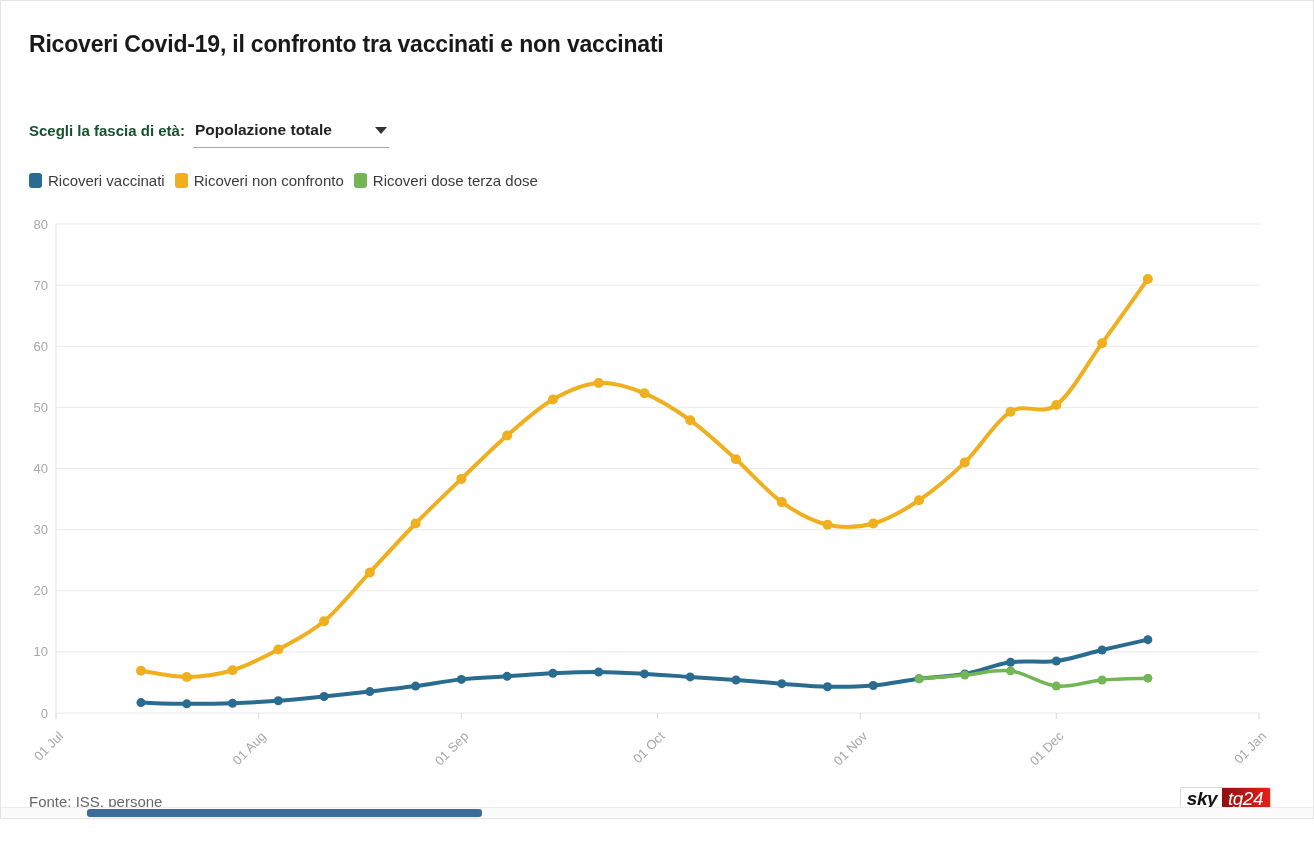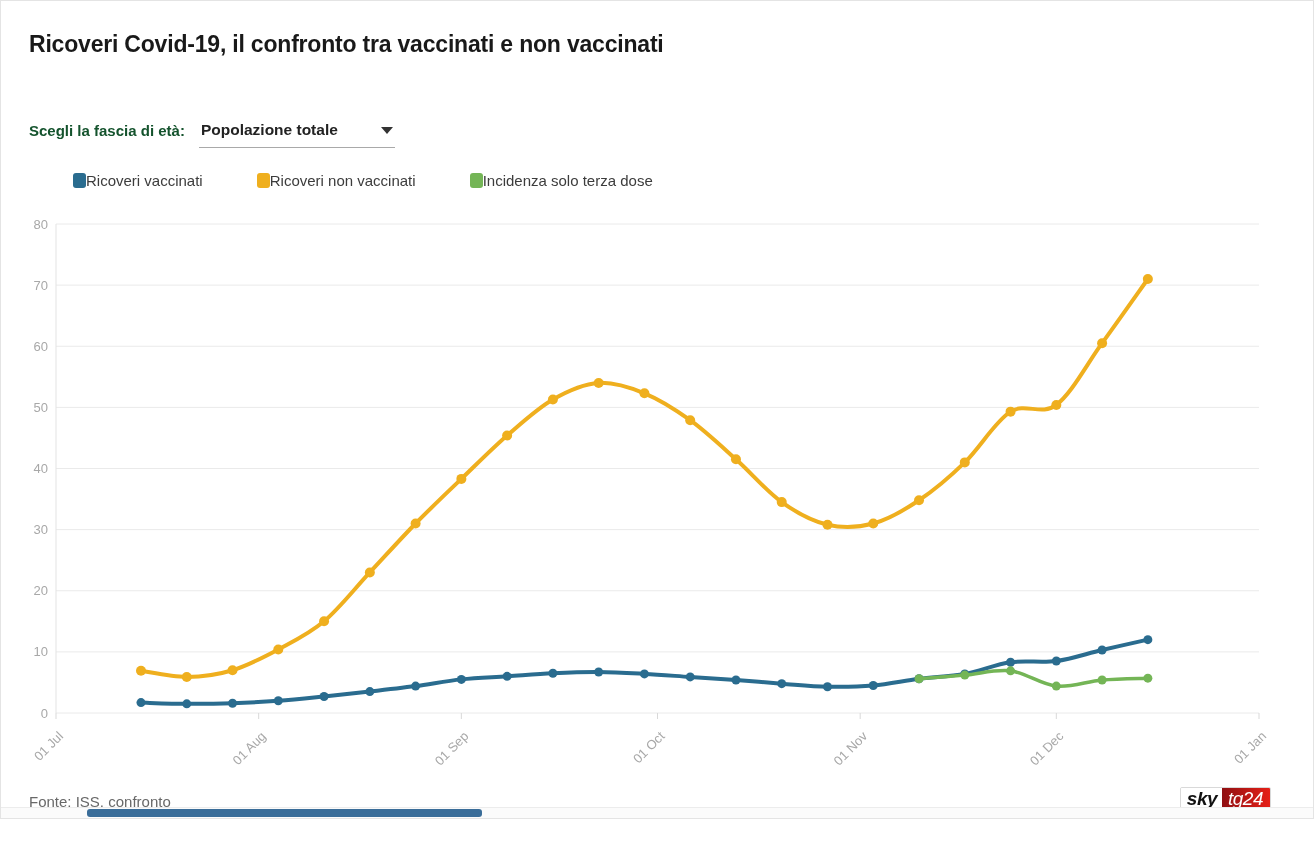--- a/index.html
+++ b/index.html
@@ -14,32 +14,32 @@
   }
   .subtitle{
     position:absolute;left:28px;top:70px;width:860px;
     font-size:18.5px;color:#3d3d3d;
   }
   .control-row{
     position:absolute;left:28px;top:118px;display:flex;align-items:flex-start;
   }
   .control-label{font-size:15px;font-weight:bold;color:#14532d;padding-top:3px;}
   .select{
-    margin-left:14px;width:192px;display:flex;align-items:center;justify-content:space-between;
+    margin-left:8px;width:192px;display:flex;align-items:center;justify-content:space-between;
     border-bottom:1px solid #a9a9a9;padding:2px 2px 8px 2px;cursor:pointer;
   }
   .select-value{font-size:15.5px;font-weight:bold;color:#222;}
   .caret{
     width:0;height:0;border-left:6px solid transparent;border-right:6px solid transparent;
     border-top:7px solid #333;margin-left:10px;
   }
   .legend{
     position:absolute;left:28px;top:171px;display:flex;align-items:center;gap:10px;
   }
-  .legend-item{display:flex;align-items:center;margin-left:44px;}
+  .legend-item{display:flex;align-items:center;gap:6px;}
   .legend-swatch{width:13px;height:15px;border-radius:3px;background:#999;}
   .legend-label{font-size:15px;color:#3c3c3c;}
   .chart{position:absolute;left:0;top:205px;width:1314px;height:572px;}
   .footer{
     position:absolute;left:28px;top:792px;font-size:15px;color:#686868;
   }
   .logo{
     position:absolute;right:42px;top:786px;height:30px;display:flex;align-items:flex-start;
     border:1px solid #d9d9d9;background:#fff;border-radius:2px;overflow:hidden;
   }
@@ -76,25 +76,25 @@
     </div>
   </div>
 
   <div class="legend">
     <div class="legend-item">
       <span class="legend-swatch" style="background: rgb(42, 108, 143);"></span>
       <span class="legend-label">Ricoveri vaccinati</span>
     </div>
     <div class="legend-item">
       <span class="legend-swatch" style="background: rgb(239, 175, 30);"></span>
-      <span class="legend-label">Ricoveri non vaccinati</span>
+      <span class="legend-label">Ricoveri non confronto</span>
     </div>
     <div class="legend-item">
       <span class="legend-swatch" style="background: rgb(116, 181, 86);"></span>
-      <span class="legend-label">Incidenza solo terza dose</span>
+      <span class="legend-label">Ricoveri dose terza dose</span>
     </div>
   </div>
 
   <svg class="chart" viewBox="0 0 1314 572" xmlns="http://www.w3.org/2000/svg">
       <line x1="55" x2="1258" y1="507" y2="507" stroke="#eaeaea" stroke-width="1"></line>
       <text x="47" y="511.5" text-anchor="end" fill="#a8a8a8" font-size="13" font-family="&quot;Liberation Sans&quot;, sans-serif">0</text>
       <line x1="55" x2="1258" y1="445.875" y2="445.875" stroke="#eaeaea" stroke-width="1"></line>
       <text x="47" y="450.375" text-anchor="end" fill="#a8a8a8" font-size="13" font-family="&quot;Liberation Sans&quot;, sans-serif">10</text>
       <line x1="55" x2="1258" y1="384.75" y2="384.75" stroke="#eaeaea" stroke-width="1"></line>
       <text x="47" y="389.25" text-anchor="end" fill="#a8a8a8" font-size="13" font-family="&quot;Liberation Sans&quot;, sans-serif">20</text>
@@ -175,21 +175,21 @@
       <circle cx="1146.8532608695652" cy="433.65" r="4.5" fill="#2A6C8F"></circle>
       <path d="M918.0217391304348,472.77C925.6494565217391,472.15875,948.5326086956521,470.426875,963.7880434782609,469.1025C979.0434782608696,467.77812500000005,994.2989130434783,462.99,1009.554347826087,464.82375C1024.8097826086957,466.6575,1040.0652173913043,478.57687500000003,1055.320652173913,480.105C1070.5760869565217,481.633125,1085.8315217391305,475.316875,1101.0869565217392,473.9925C1116.342391304348,472.66812500000003,1139.225543478261,472.464375,1146.8532608695652,472.15875" fill="none" stroke="#74B556" stroke-width="3.5" stroke-linecap="round"></path>
       <circle cx="918.0217391304348" cy="472.77" r="4.5" fill="#74B556"></circle>
       <circle cx="963.7880434782609" cy="469.1025" r="4.5" fill="#74B556"></circle>
       <circle cx="1009.554347826087" cy="464.82375" r="4.5" fill="#74B556"></circle>
       <circle cx="1055.320652173913" cy="480.105" r="4.5" fill="#74B556"></circle>
       <circle cx="1101.0869565217392" cy="473.9925" r="4.5" fill="#74B556"></circle>
       <circle cx="1146.8532608695652" cy="472.15875" r="4.5" fill="#74B556"></circle>
     </svg>
 
-  <div class="footer">Fonte: ISS, confronto</div>
+  <div class="footer">Fonte: ISS, persone</div>
 
   <div class="logo">
     <span class="logo-sky">sky</span>
     <span class="logo-tg24">tg24</span>
   </div>
 
   <div class="scroll-track">
     <div class="scroll-thumb"></div>
   </div>
 

